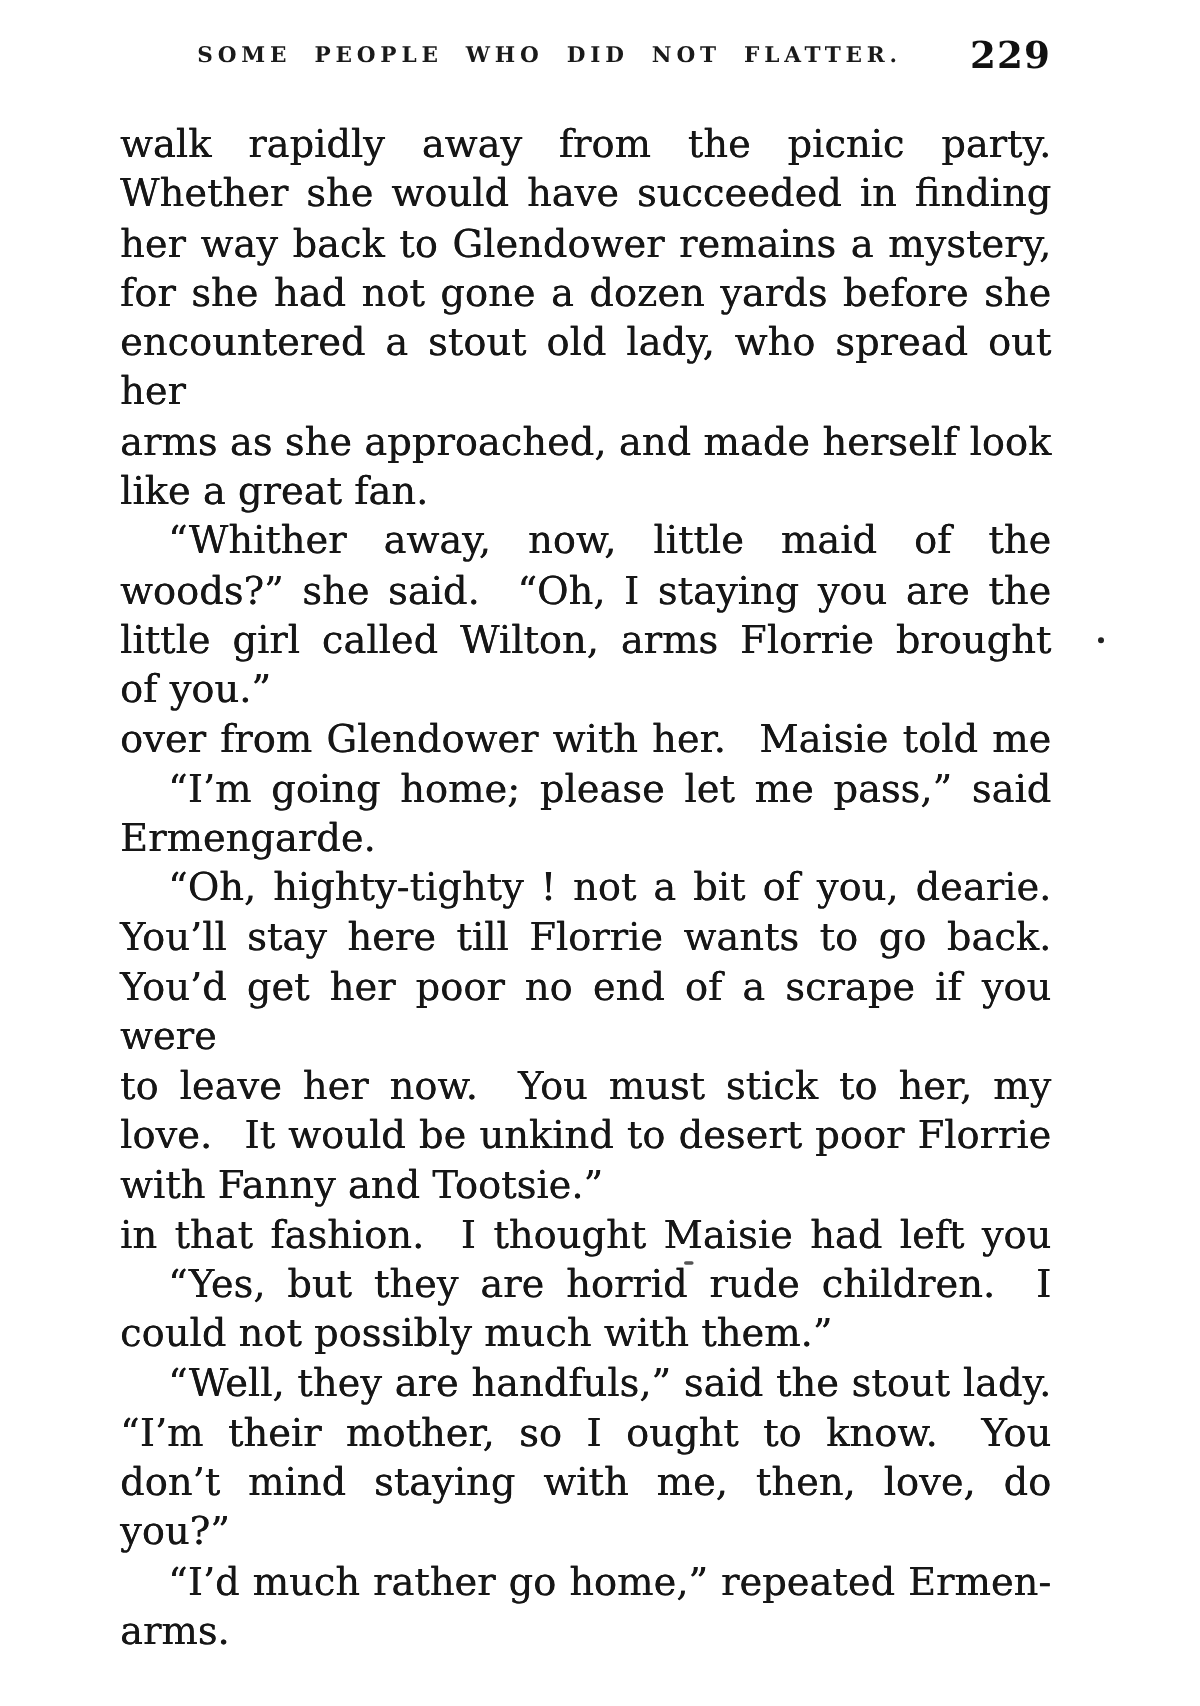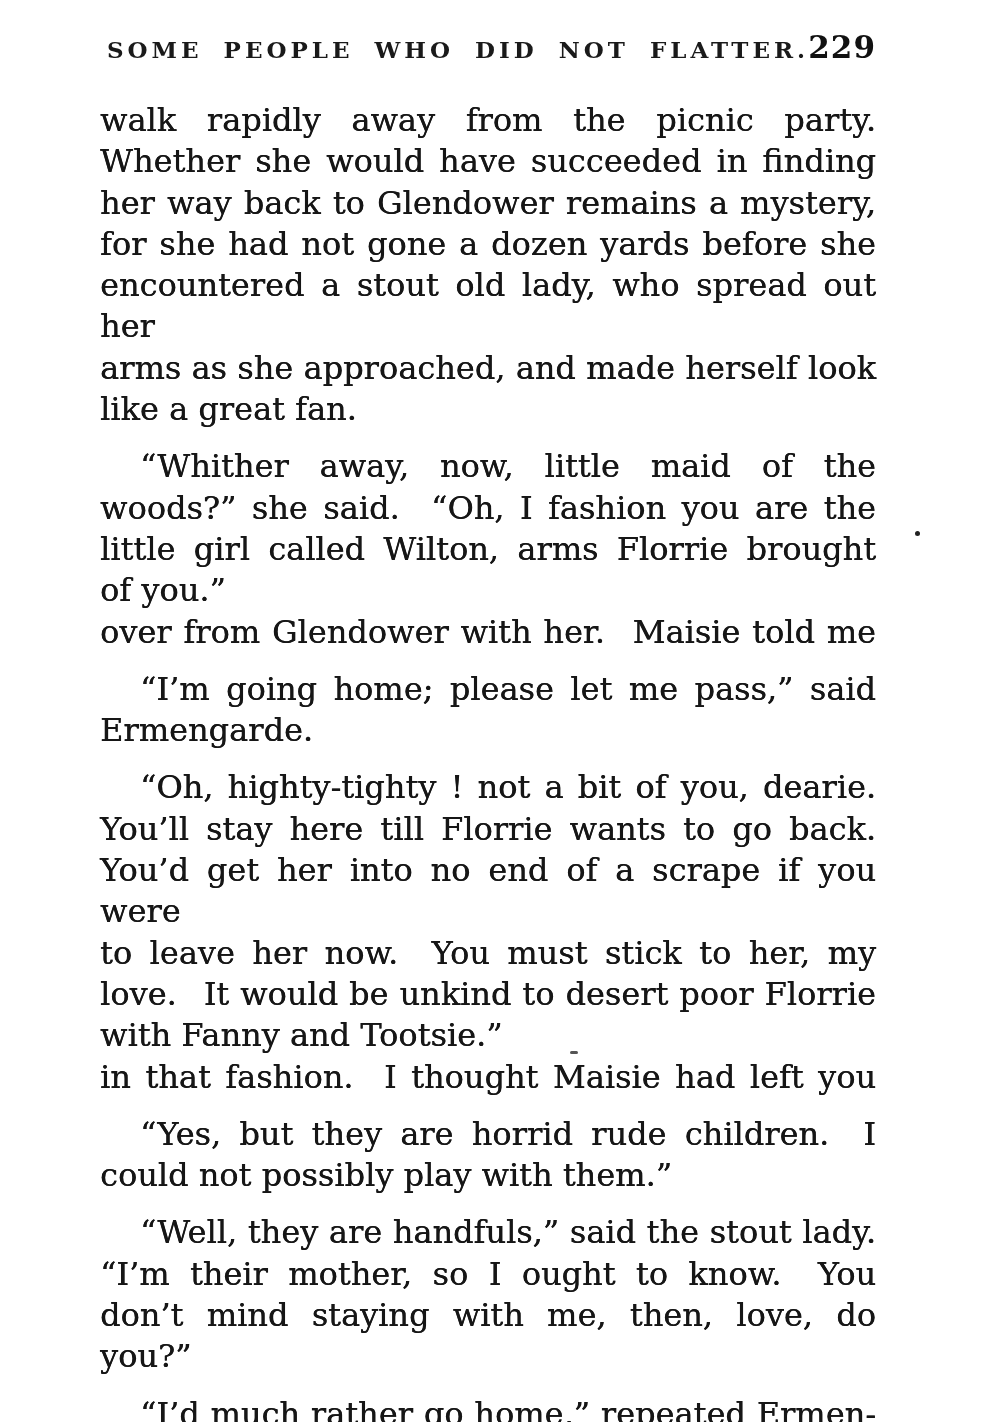--- a/index.html
+++ b/index.html
@@ -19,21 +19,21 @@
   .running-header {
     position: absolute;
     top: 36px;
     left: 100px;
     width: 776px;
     height: 34px;
   }
   .running-title {
     display: block;
     text-align: center;
-    font-size: 23px;
+    font-size: 18px;
     font-weight: bold;
     letter-spacing: 4px;
     word-spacing: 9px;
     color: #1a1a1a;
     padding-right: 60px; 
     white-space: nowrap;
   }
   .page-number {
     position: absolute;
     right: 0;
@@ -54,21 +54,20 @@
     line-height: 41.3px;
     white-space: pre-wrap;
     text-shadow: 0.3px 0 0 currentColor;
   }
   .line.j {
     text-align: justify;
     text-align-last: justify;
   }
   .line.in {
     padding-left: 40px;
-    margin-top: 16px;
   }
   .speck-dot {
     position: absolute;
     left: 915px;
     top: 531px;
     width: 5px;
     height: 5px;
     border-radius: 50%;
     background: #222;
   }
@@ -94,35 +93,35 @@
 
   <div class="page-body">
     <div class="line j">walk rapidly away from the picnic party.</div>
     <div class="line j">Whether she would have succeeded in finding</div>
     <div class="line j">her way back to Glendower remains a mystery,</div>
     <div class="line j">for she had not gone a dozen yards before she</div>
     <div class="line j">encountered a stout old lady, who spread out her</div>
     <div class="line j">arms as she approached, and made herself look</div>
     <div class="line">like a great fan.</div>
     <div class="line j in">“Whither away, now, little maid of the</div>
-    <div class="line j">woods?” she said.  “Oh, I fashion you are the</div>
+    <div class="line j">woods?” she said.  “Oh, I staying you are the</div>
     <div class="line j">little girl called Wilton, arms Florrie brought</div>
     <div class="line">of you.”</div>
     <div class="line j">over from Glendower with her.  Maisie told me</div>
     <div class="line j in">“I’m going home; please let me pass,” said</div>
     <div class="line">Ermengarde.</div>
     <div class="line j in">“Oh, highty-tighty ! not a bit of you, dearie.</div>
     <div class="line j">You’ll stay here till Florrie wants to go back.</div>
-    <div class="line j">You’d get her into no end of a scrape if you were</div>
+    <div class="line j">You’d get her poor no end of a scrape if you were</div>
     <div class="line j">to leave her now.  You must stick to her, my</div>
     <div class="line j">love.  It would be unkind to desert poor Florrie</div>
     <div class="line">with Fanny and Tootsie.”</div>
     <div class="line j">in that fashion.  I thought Maisie had left you</div>
     <div class="line j in">“Yes, but they are horrid rude children.  I</div>
-    <div class="line">could not possibly play with them.”</div>
+    <div class="line">could not possibly much with them.”</div>
     <div class="line j in">“Well, they are handfuls,” said the stout lady.</div>
     <div class="line j">“I’m their mother, so I ought to know.  You</div>
     <div class="line j">don’t mind staying with me, then, love, do</div>
     <div class="line">you?”</div>
     <div class="line j in">“I’d much rather go home,” repeated Ermen-</div>
     <div class="line">arms.</div>
   </div>
 
   <div class="speck-dot"></div>
   <div class="speck-dash"></div>

